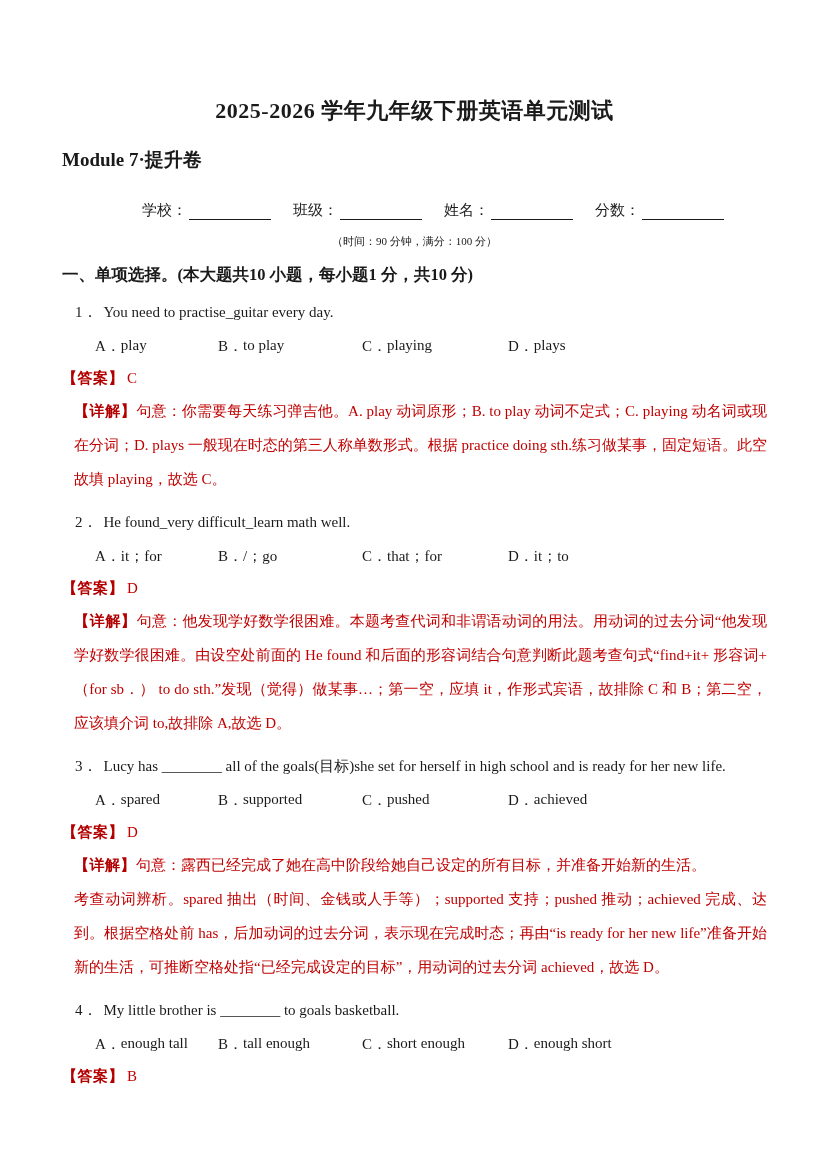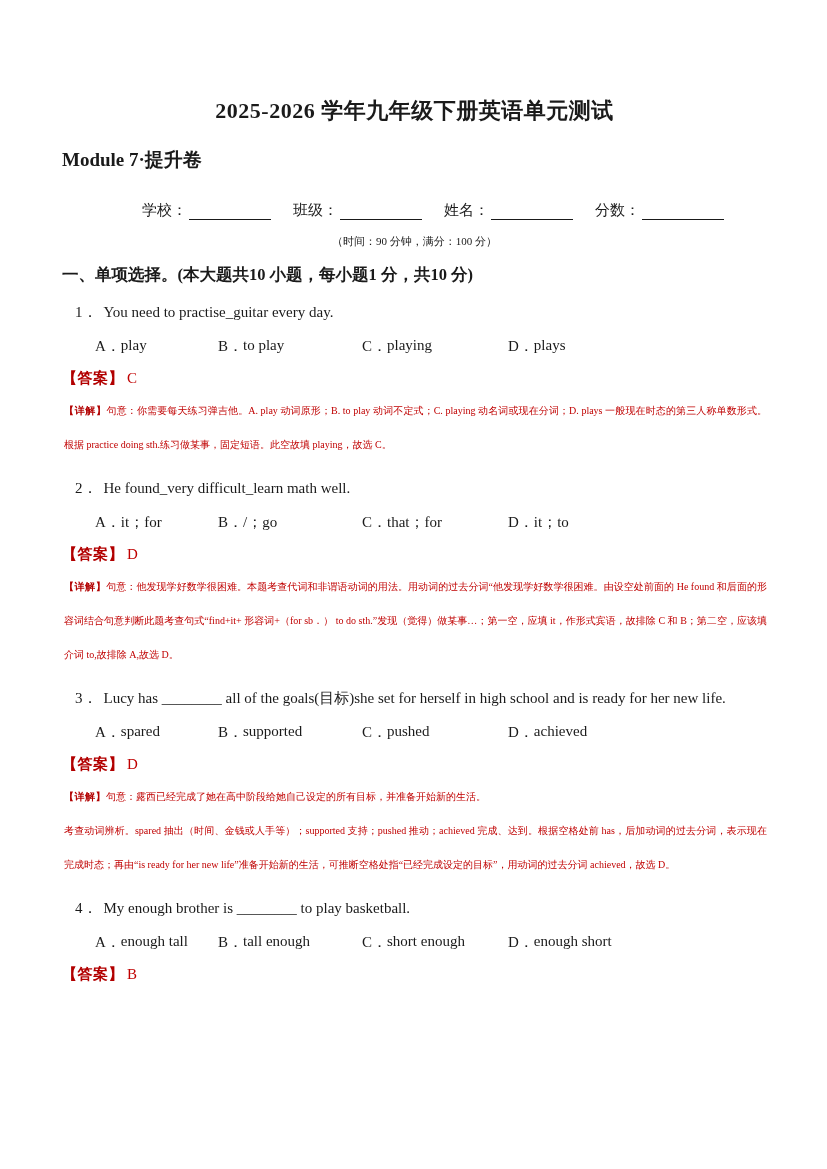--- a/index.html
+++ b/index.html
@@ -74,22 +74,22 @@
     font-size:15px;
     color:var(--red);
   }
   .tag{
     color:var(--label-red);
     font-weight:bold;
     letter-spacing:.5px;
   }
   .answer-letter{margin-left:3px;color:var(--red);}
   .explanation{
-    margin:6px 0 0 2px;
-    font-size:10px;
+    margin:6px 0 0 12px;
+    font-size:15px;
     line-height:34px;
     text-align:justify;
     color:var(--red);
   }
   .expl-text{white-space:pre-wrap;}
 </style>
 </head>
 <body>
 
 <div class="page">
@@ -206,21 +206,21 @@
       <span class="tag">【答案】</span><span class="answer-letter">D</span>
     </div>
     <p class="explanation">
       <span class="tag">【详解】</span><span class="expl-text">句意：露西已经完成了她在高中阶段给她自己设定的所有目标，并准备开始新的生活。
 考查动词辨析。spared 抽出（时间、金钱或人手等）；supported 支持；pushed 推动；achieved 完成、达到。根据空格处前 has，后加动词的过去分词，表示现在完成时态；再由“is ready for her new life”准备开始新的生活，可推断空格处指“已经完成设定的目标”，用动词的过去分词 achieved，故选 D。</span>
     </p>
   </div>
 
   <div class="question">
     <div class="q-stem">
-      <span class="q-num">4．</span><span>My enough brother is ________ to play basketball.</span>
+      <span class="q-num">4．</span><span>My little brother is ________ to goals basketball.</span>
     </div>
     <div class="q-options">
       <div class="opt opt-a">
         <span class="opt-label">A．</span>
         <span class="opt-text">enough tall</span>
       </div>
       <div class="opt opt-b">
         <span class="opt-label">B．</span>
         <span class="opt-text">tall enough</span>
       </div>

